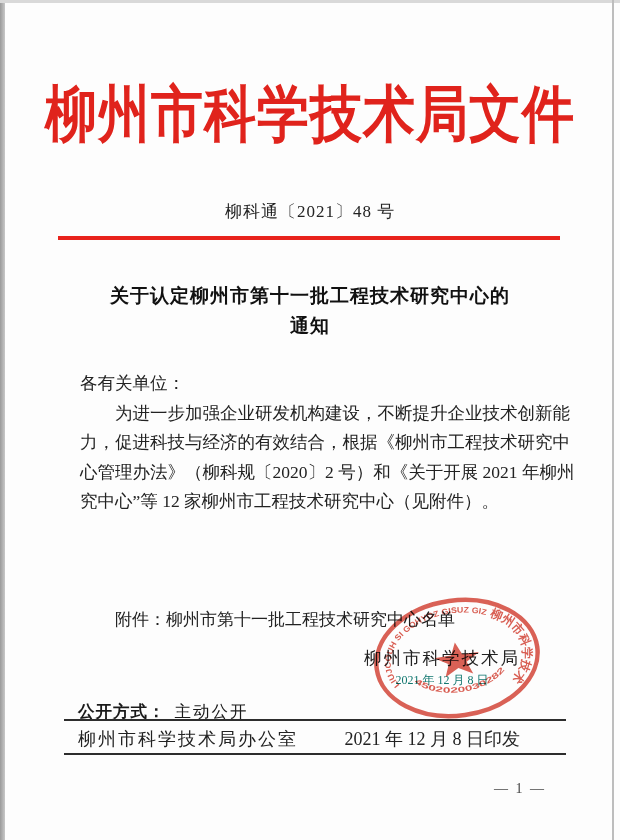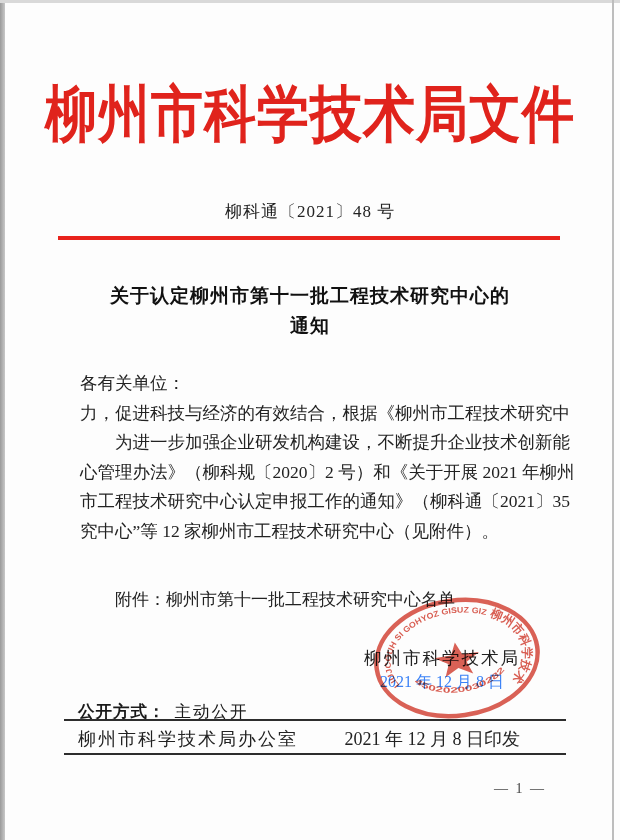--- a/index.html
+++ b/index.html
@@ -34,30 +34,30 @@
     text-align:center;color:#111;
     font-size:19px;font-weight:bold;line-height:30px;letter-spacing:1px;
   }
   .body-text{
     position:absolute;left:80px;top:369px;width:480px;
     font-size:17.5px;line-height:29.5px;color:#222;
   }
   .body-text .line{white-space:nowrap;}
   .body-text .indent{padding-left:35px;}
   .attachment{
-    position:absolute;left:115px;top:588px;width:420px;
+    position:absolute;left:115px;top:608px;width:420px;
     font-size:17px;color:#222;white-space:nowrap;
   }
   .sig-agency{
     position:absolute;left:356px;top:646px;width:172px;
     text-align:center;font-size:17.5px;color:#222;letter-spacing:2px;white-space:nowrap;
   }
   .sig-date{
     position:absolute;left:342px;top:672px;width:200px;
-    text-align:center;font-size:16px;color:#3b82f6;white-space:nowrap;
+    text-align:center;font-size:12px;color:#0f766e;white-space:nowrap;
   }
   .seal{
     position:absolute;left:367px;top:594px;width:180px;height:128px;
     transform:rotate(-8deg);
     mix-blend-mode:multiply;opacity:0.9;
   }
   .footer-public{
     position:absolute;left:78px;top:701px;width:400px;
     font-size:16.5px;color:#1a1a1a;white-space:nowrap;
   }
@@ -96,24 +96,23 @@
 
   <div class="red-rule"></div>
 
   <div class="subject">
     <div>关于认定柳州市第十一批工程技术研究中心的</div>
     <div>通知</div>
   </div>
 
   <div class="body-text">
     <div class="line">各有关单位：</div>
+    <div class="line indent">为进一步加强企业研发机构建设，不断提升企业技术创新能</div>
     <div class="line">力，促进科技与经济的有效结合，根据《柳州市工程技术研究中</div>
-    <div class="line indent">为进一步加强企业研发机构建设，不断提升企业技术创新能</div>
     <div class="line">心管理办法》（柳科规〔2020〕2 号）和《关于开展 2021 年柳州</div>
-    <div class="line">市工程技术研究中心认定申报工作的通知》（柳科通〔2021〕35</div>
     <div class="line">究中心”等 12 家柳州市工程技术研究中心（见附件）。</div>
   </div>
 
   <div class="attachment">附件：柳州市第十一批工程技术研究中心名单</div>
 
   <div class="sig-agency">柳州市科学技术局</div>
   <div class="sig-date">2021 年 12 月 8 日</div>
 
   <svg class="seal" viewBox="0 0 200 142" xmlns="http://www.w3.org/2000/svg">
     <defs>

